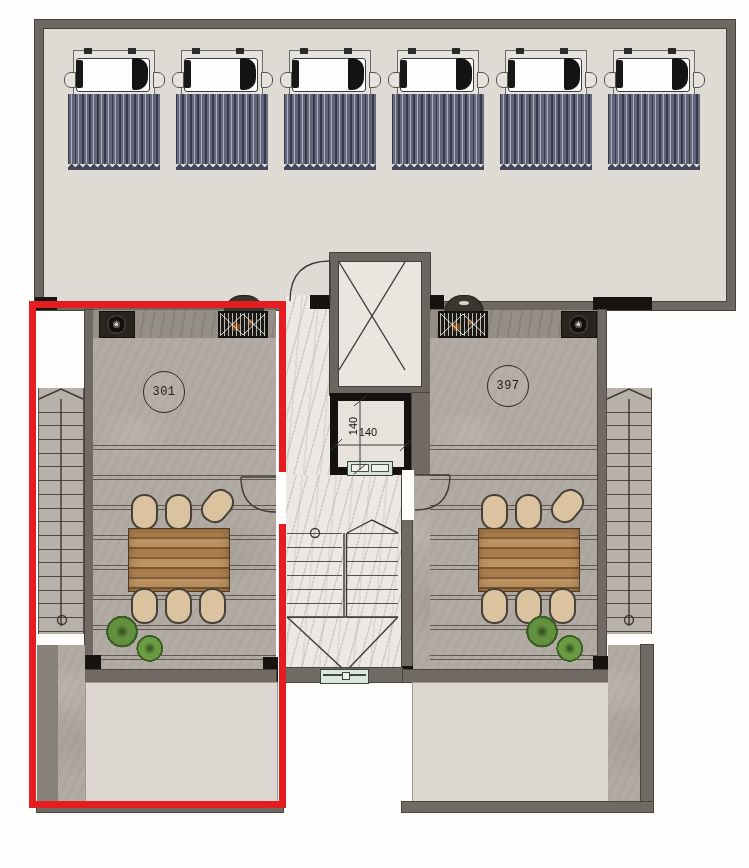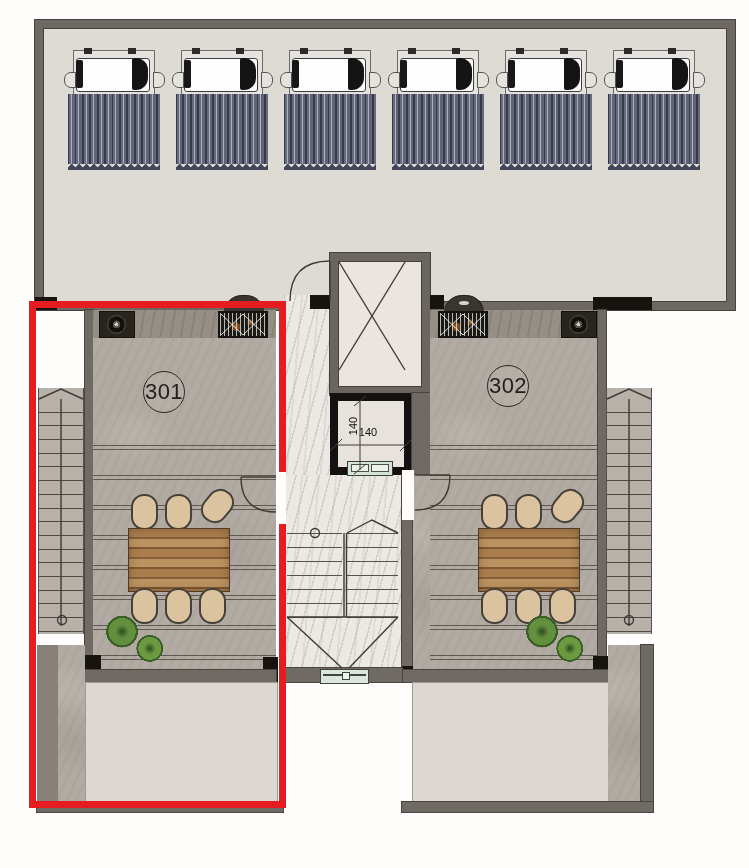--- a/index.html
+++ b/index.html
@@ -54,21 +54,21 @@
   .sp-tips{position:absolute;left:0;top:116px;width:92px;height:6px;
      background-image:conic-gradient(from 135deg at 50% 0%, #43465a 0 90deg, transparent 90deg);
      background-size:7.4px 6px;background-repeat:repeat-x;}
   
   .ext-stairs{background-color:#b7b1a9;border-left:1px solid #55504a;border-right:1px solid #55504a;
      background-image:repeating-linear-gradient(180deg, transparent 0 12.7px, #4d4943 12.7px 13.7px);
      background-position:0 11px;box-sizing:border-box;}
   .ctread{background-image:repeating-linear-gradient(180deg, transparent 0 13px, #56524b 13px 14px);border-top:1px solid #56524b;}
   
   .badge{width:40px;height:40px;border:1.5px solid #2c2a26;border-radius:50%;display:flex;align-items:center;justify-content:center;
-         font-size:22px;letter-spacing:.5px;background:rgba(255,255,255,.06);}
+         font-size:12px;letter-spacing:.5px;background:rgba(255,255,255,.06);font-family:Liberation Mono, monospace;}
   .dim{font-size:11px;color:#14120f;width:30px;height:14px;text-align:center;line-height:14px;}
   .shaft{background:#eae5df;border:8px solid #6b6560;box-shadow:0 0 0 1px #45423d, inset 0 0 0 1px #45423d;}
   .room140{background:#e7e2db;border:8px solid #141210;box-sizing:border-box;}
   .lift-doors{background:#d7e3d6;border:1.5px solid #3a403a;}
   .lift-door-panel{position:absolute;top:2px;width:16px;height:6px;background:#eef2ea;border:1px solid #4a504a;}
   .window-c{background:#dbe6dc;border:1.5px solid #3f463f;}
   .window-line{position:absolute;left:2px;right:2px;top:4px;height:1.5px;background:#3f463f;}
   .window-sq{position:absolute;left:50%;top:2px;width:6px;height:6px;margin-left:-3px;border:1px solid #3f463f;background:#eef2ea;}
   .outline-red{border:7px solid #e51d20;box-sizing:border-box;z-index:40;}
   .door-gap{background:#fffefc;z-index:45;}
@@ -205,21 +205,21 @@
   <div class="abs wall" style="left:598px;top:310px;width:8px;height:372px;"></div>
   <div class="abs wall" style="left:402px;top:475px;width:10px;height:207px;"></div>
   <div class="abs hood" style="left:444px;top:295px;width:38px;height:16px;">
       <div class="hood-knob"></div>
     </div>
   <div class="abs grill" style="left:438px;top:311px;width:50px;height:27px;"></div>
   <div class="abs speaker" style="left:562px;top:312px;width:34px;height:25px;">
       <div class="speaker-core"></div>
     </div>
   <div class="abs badge" style="left:487px;top:365px;">
-      <span>302</span>
+      <span>397</span>
     </div>
   <div class="abs chair" style="left:481px;top:494px;"></div>
   <div class="abs chair" style="left:515px;top:494px;"></div>
   <div class="abs chair" style="left:554px;top:488px;transform:rotate(40deg);"></div>
   <div class="abs table" style="left:478px;top:528px;width:100px;height:62px;"></div>
   <div class="abs chair" style="left:481px;top:588px;"></div>
   <div class="abs chair" style="left:515px;top:588px;"></div>
   <div class="abs chair" style="left:549px;top:588px;"></div>
   <div class="abs plant" style="left:516px;top:610px;width:84px;height:60px;"></div>
   <div class="abs wall-black" style="left:402px;top:666px;width:11px;height:16px;"></div>

